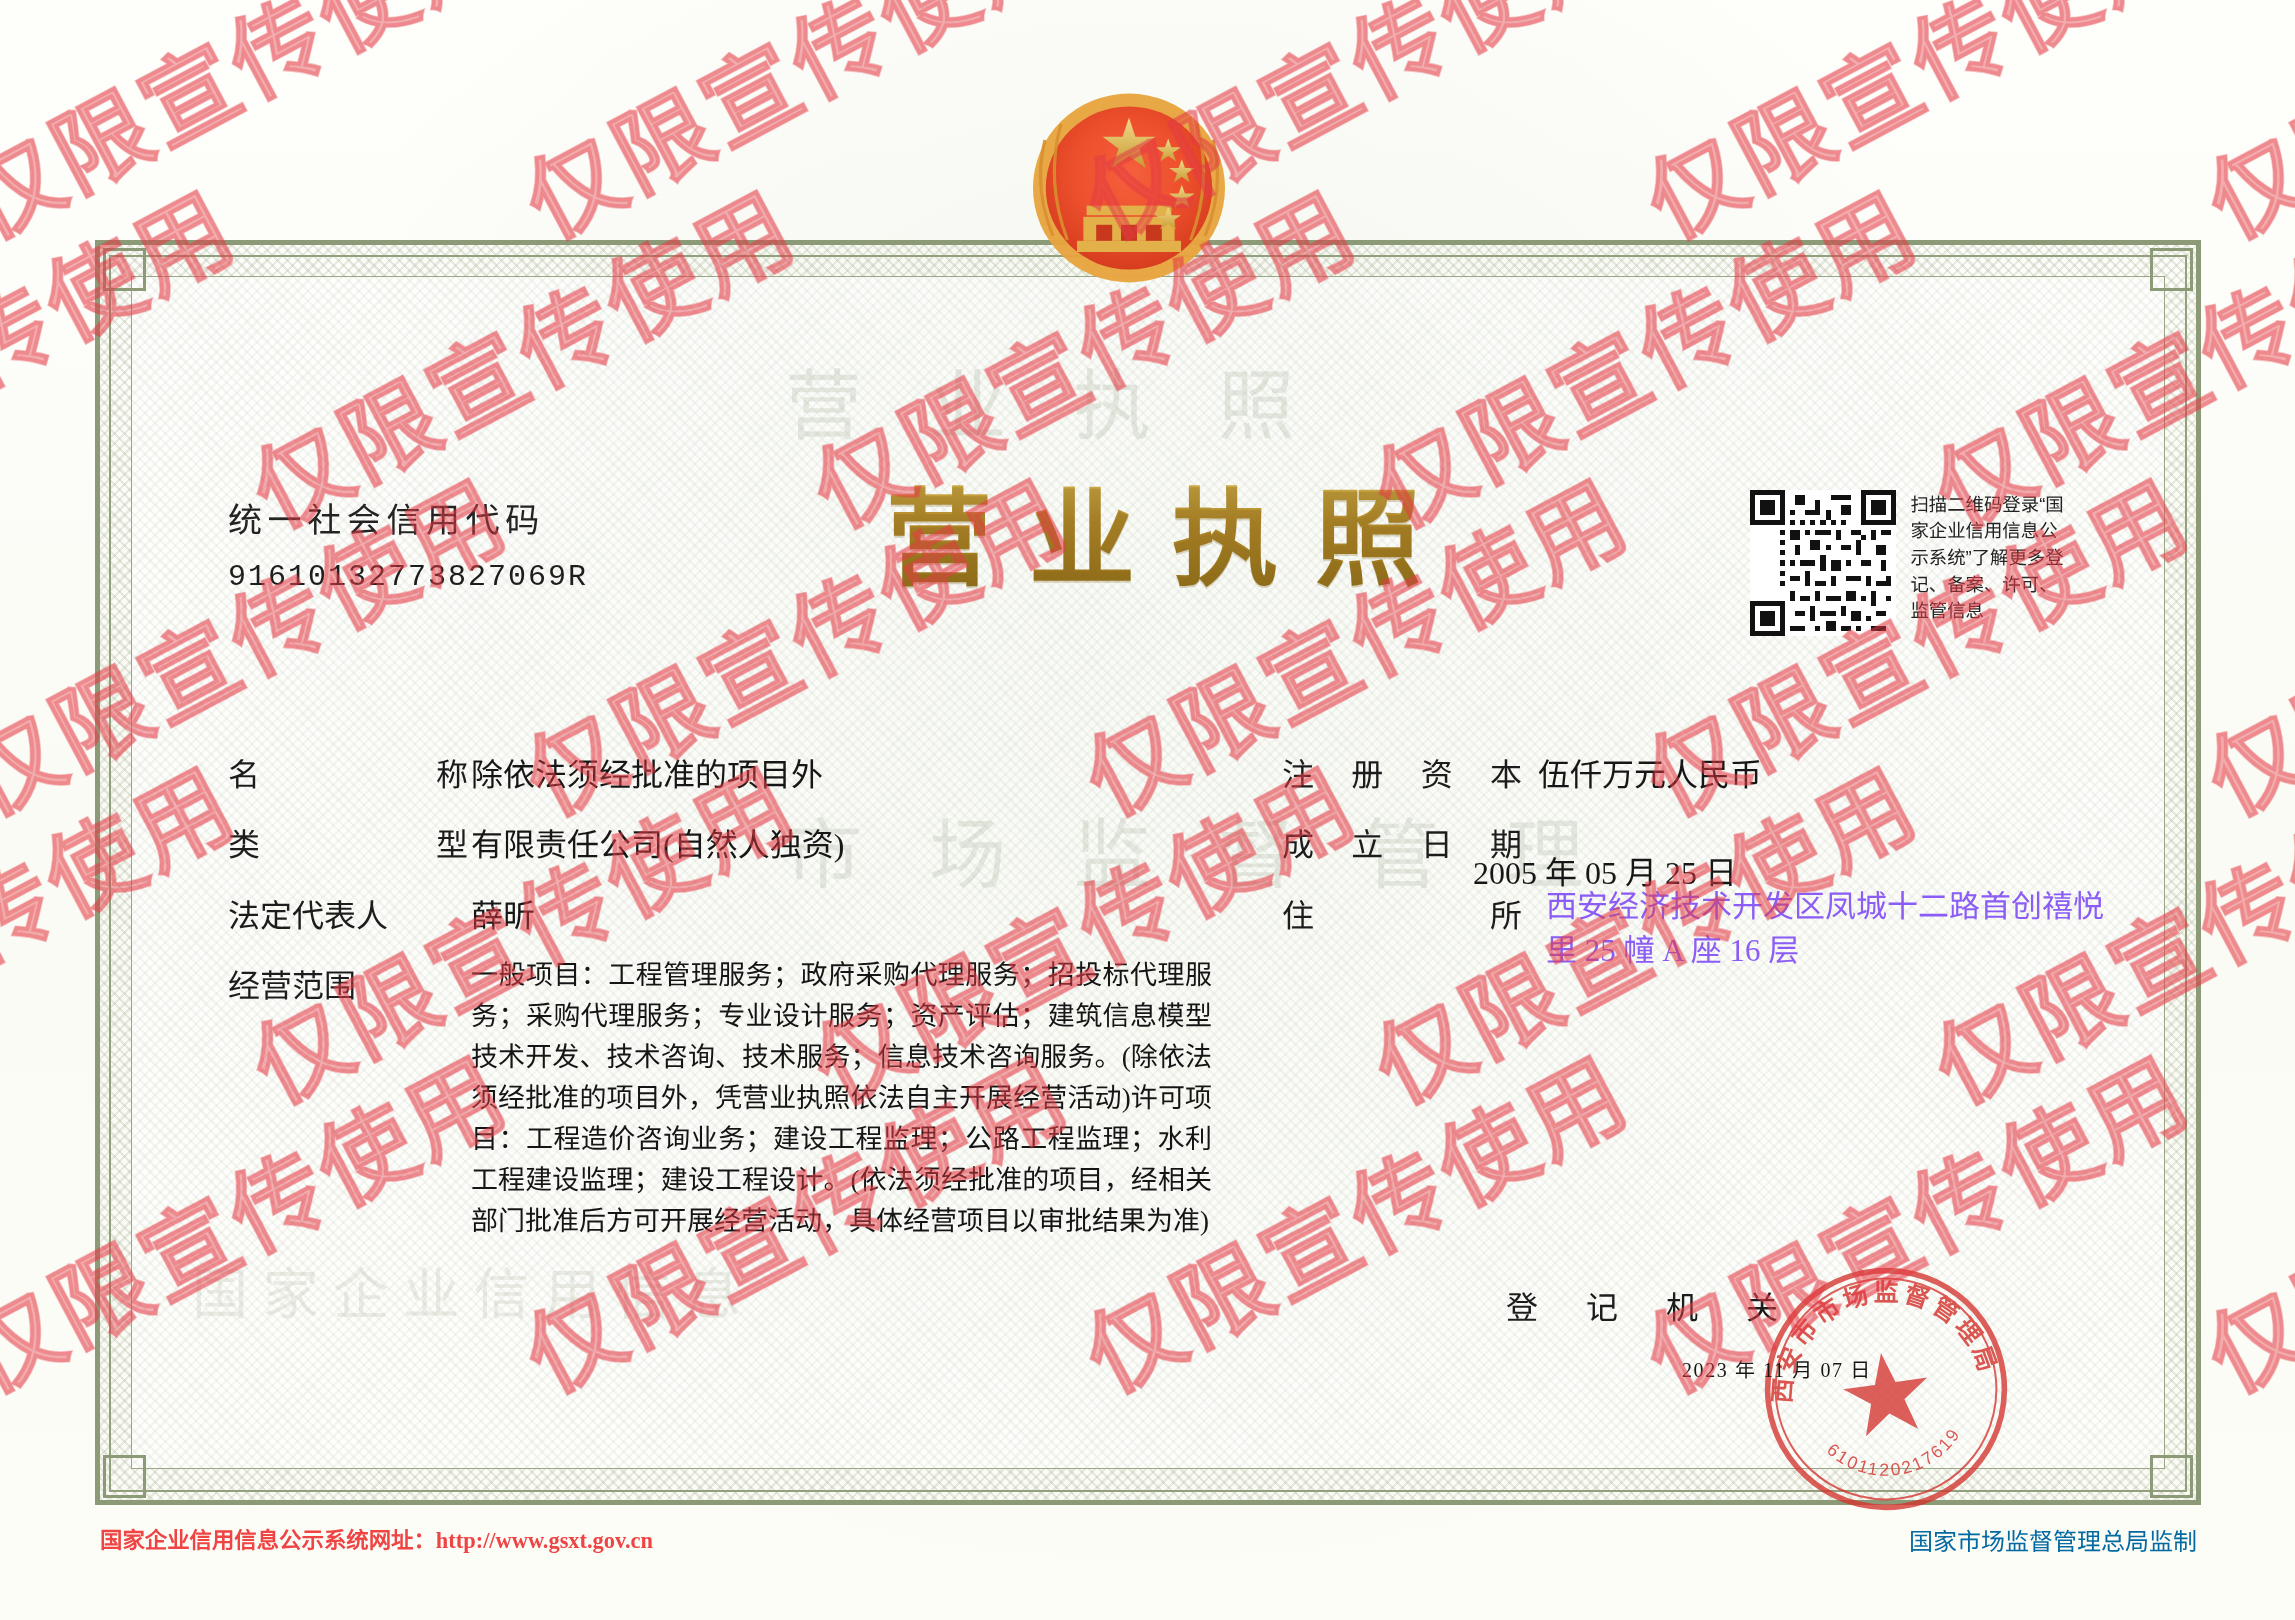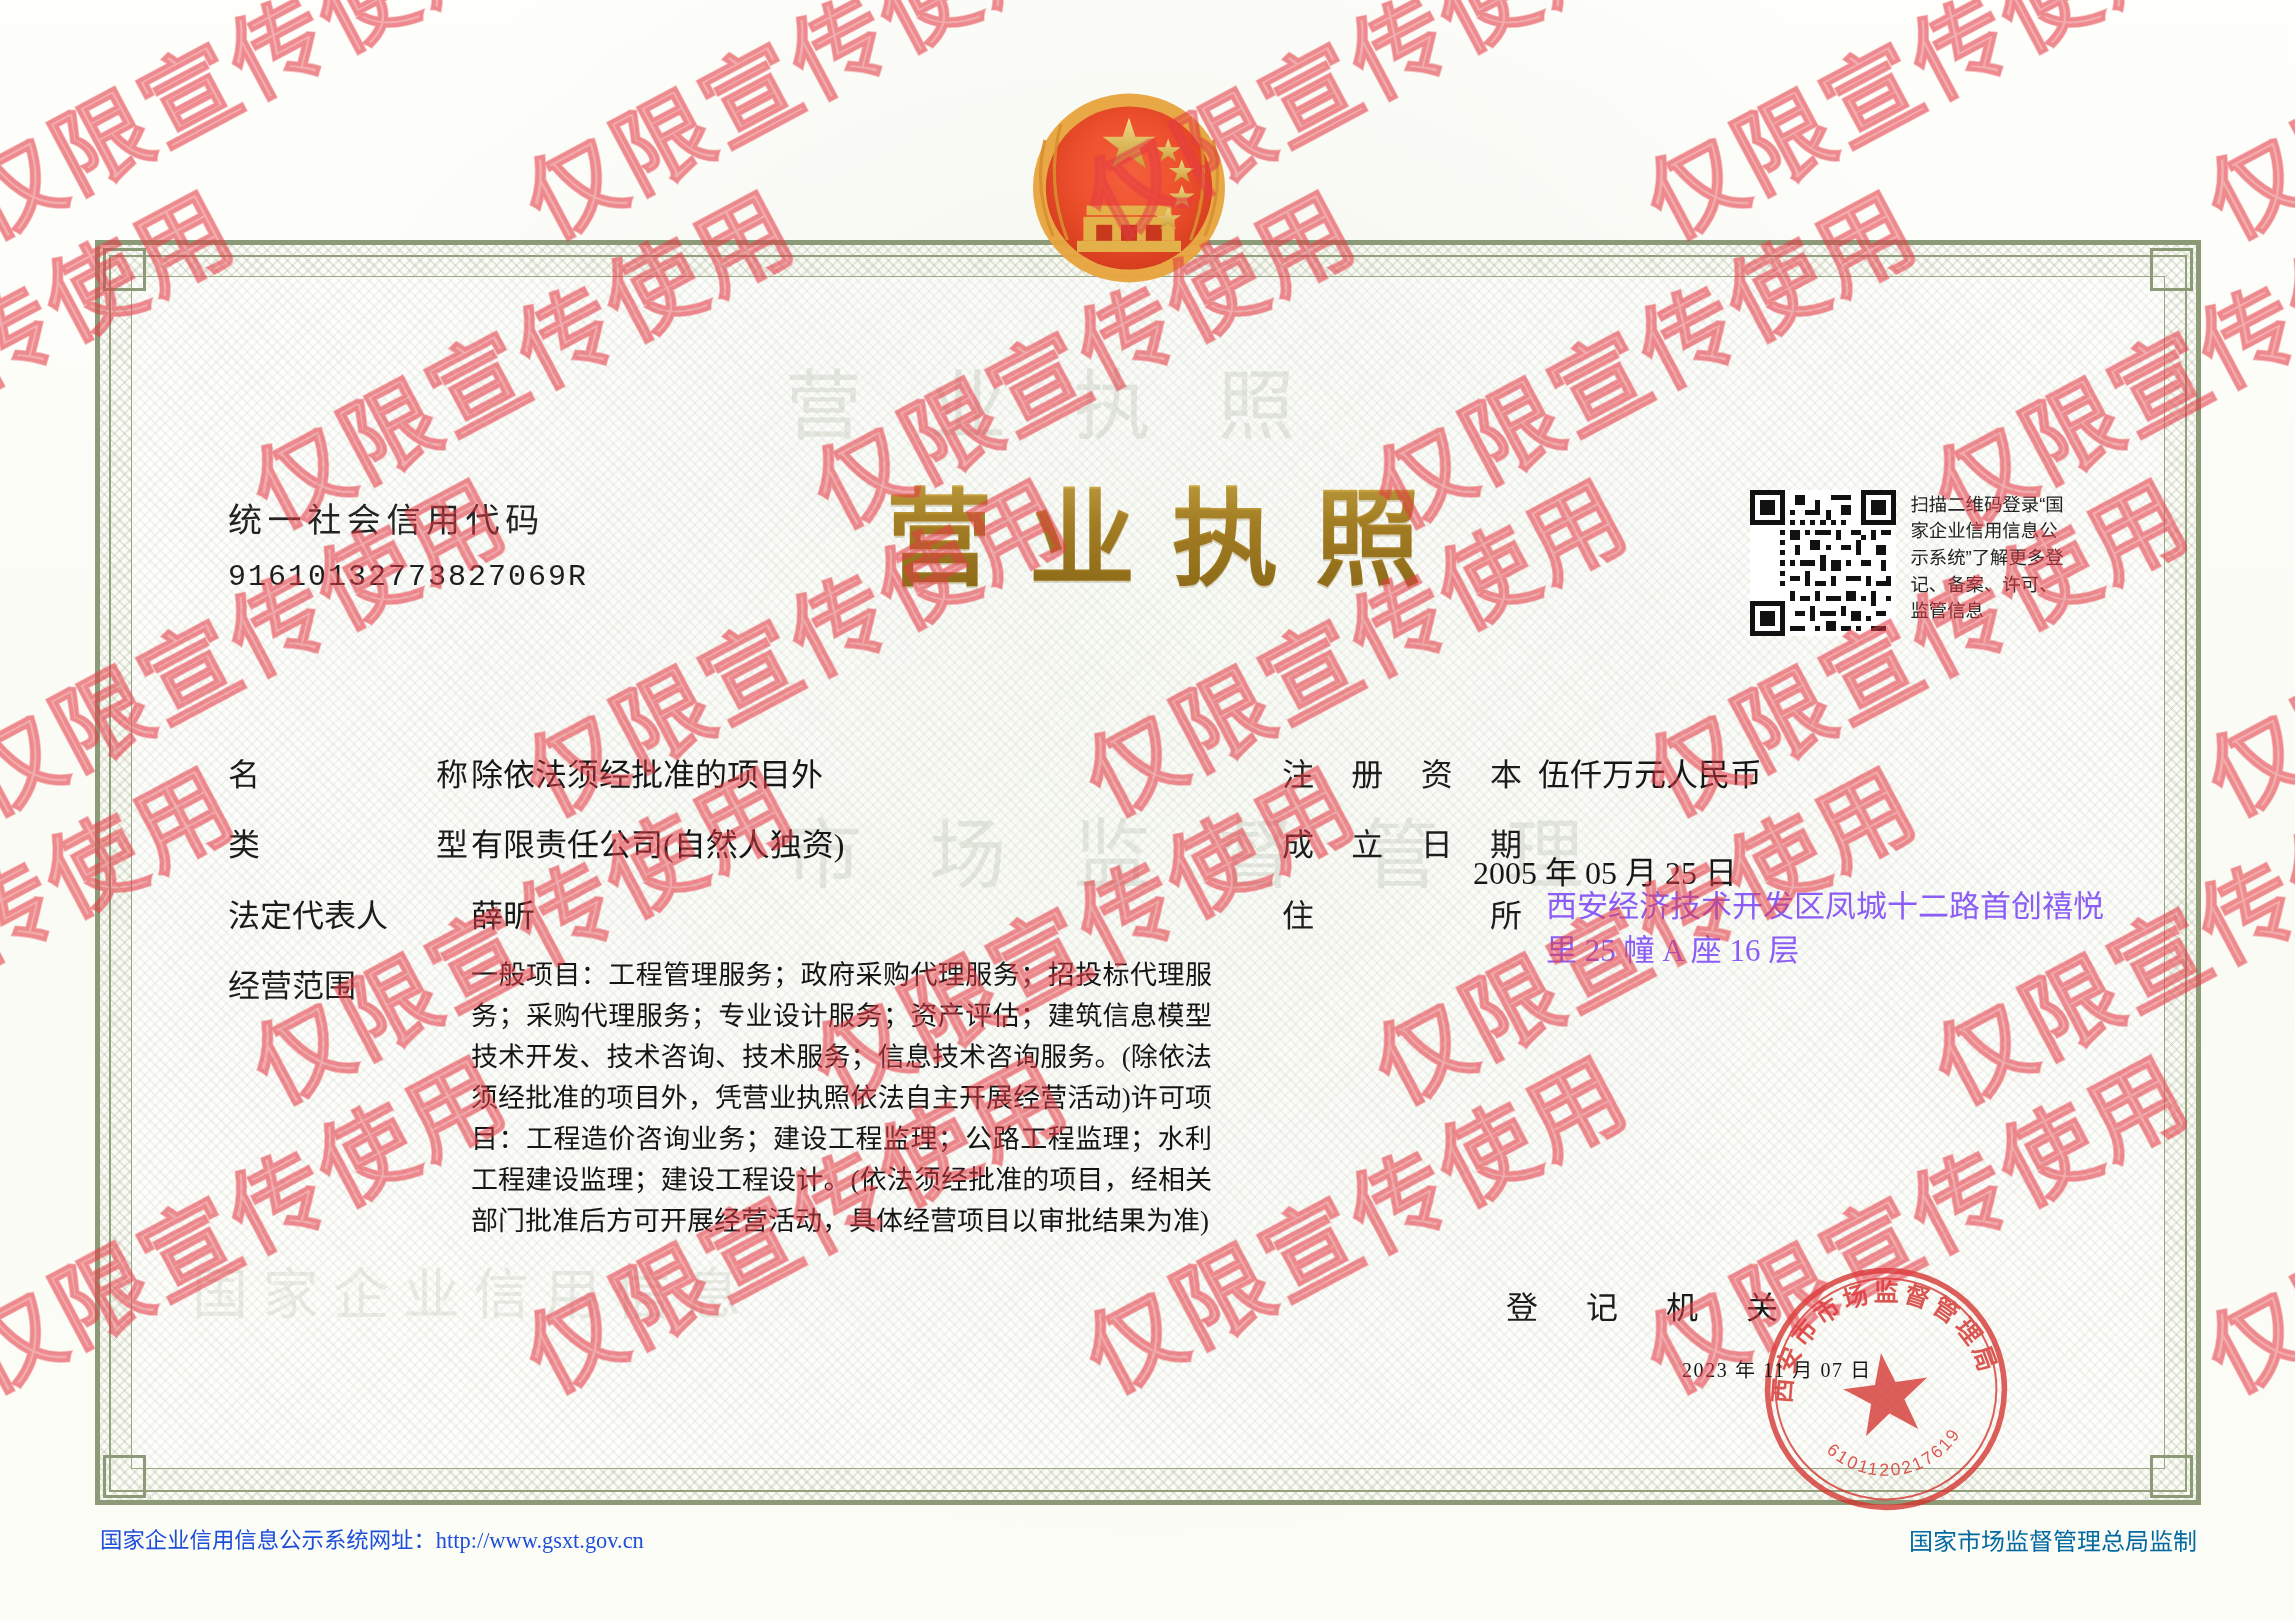--- a/index.html
+++ b/index.html
@@ -250,23 +250,24 @@
     z-index: 6;
     opacity: 0.82;
   }
 
   
   #footer-left {
     position: absolute;
     left: 100px;
     top: 1522px;
     font-size: 22.4px;
-    color: #1d4ed8;
-    font-family: "Liberation Serif", serif;
-    z-index: 5;
+    color: #ef4444;
+    font-family: "Liberation Serif", serif;
+    z-index: 5;
+    font-weight: bold;
   }
   #footer-right {
     position: absolute;
     right: 98px;
     top: 1522px;
     font-size: 24px;
     color: #0369a1;
     font-family: "Liberation Serif", serif;
     z-index: 5;
   }

